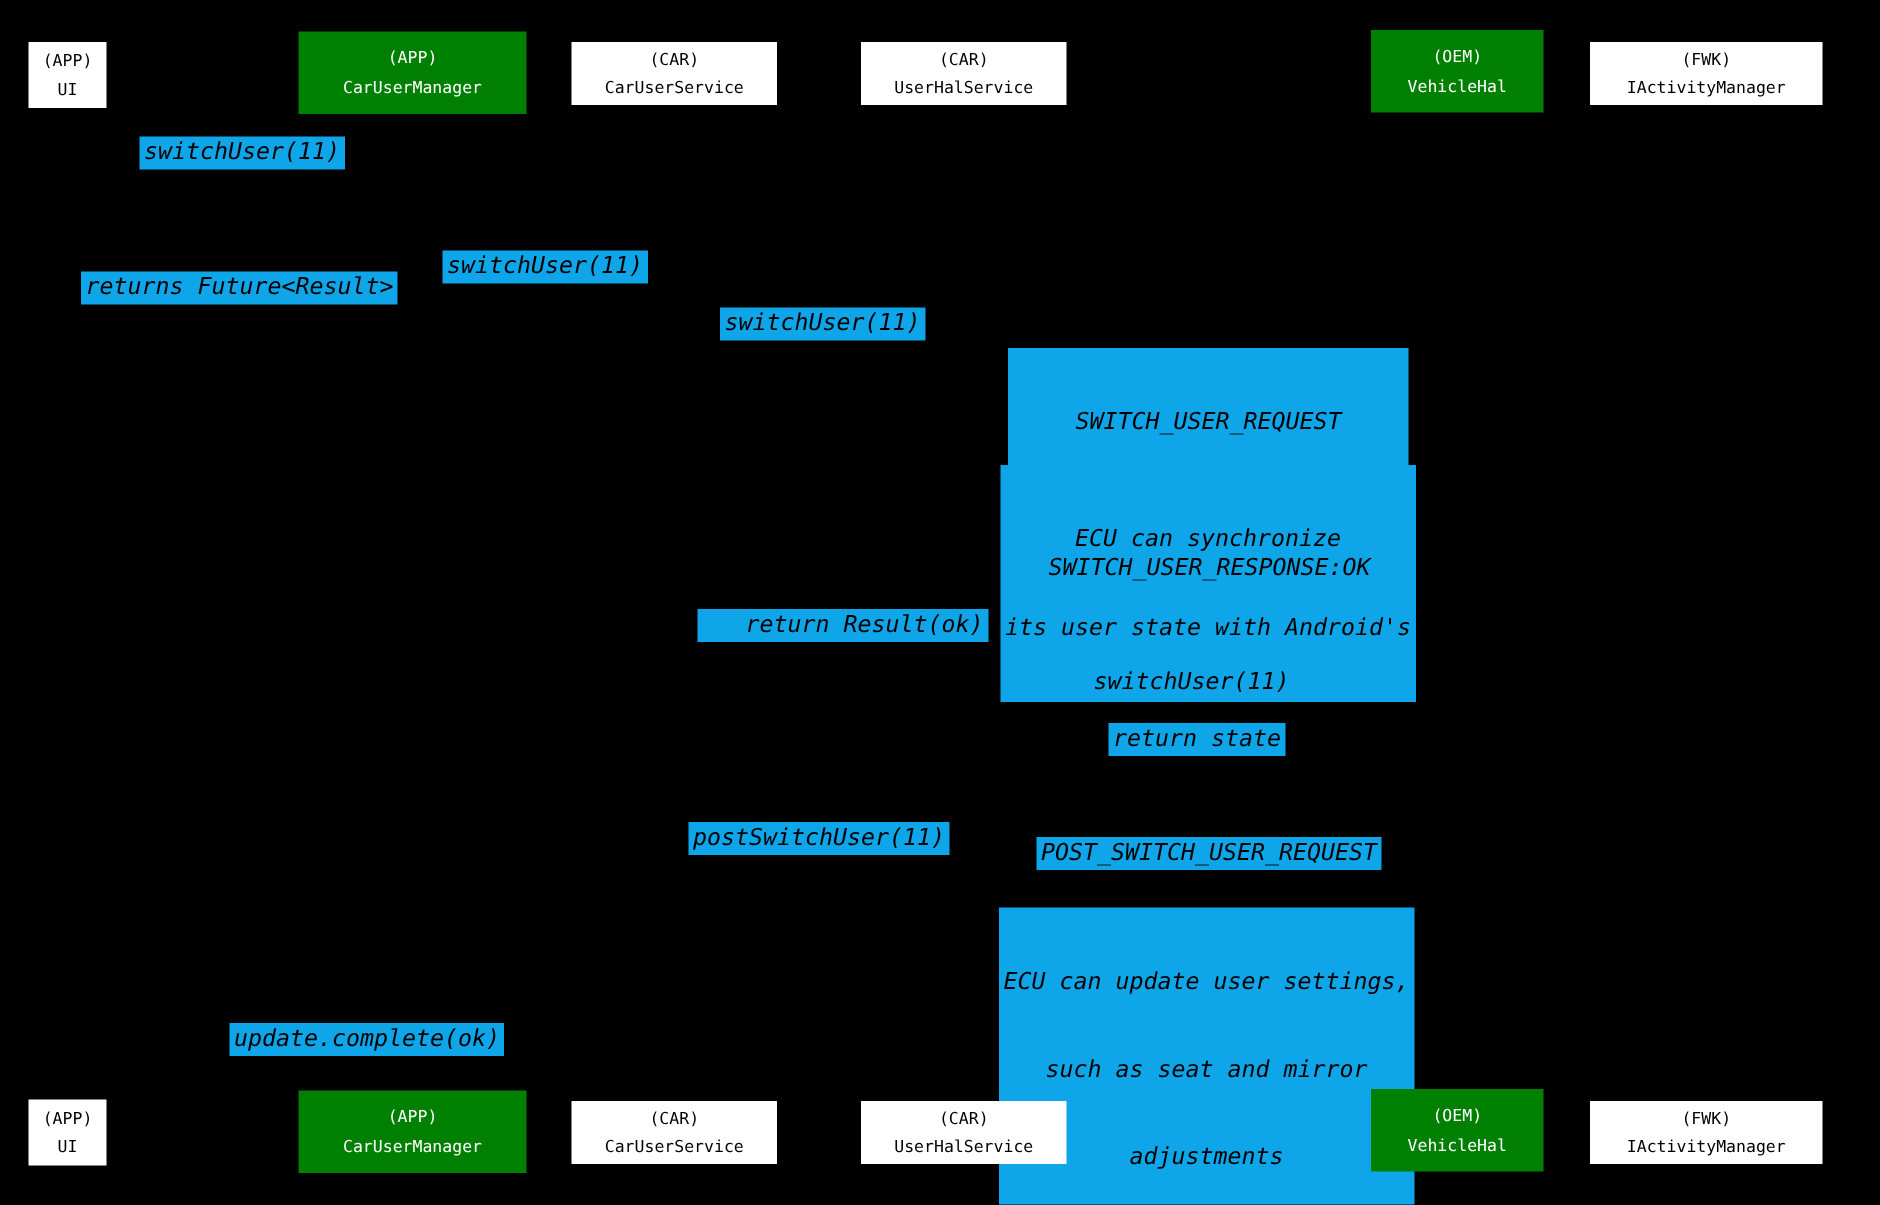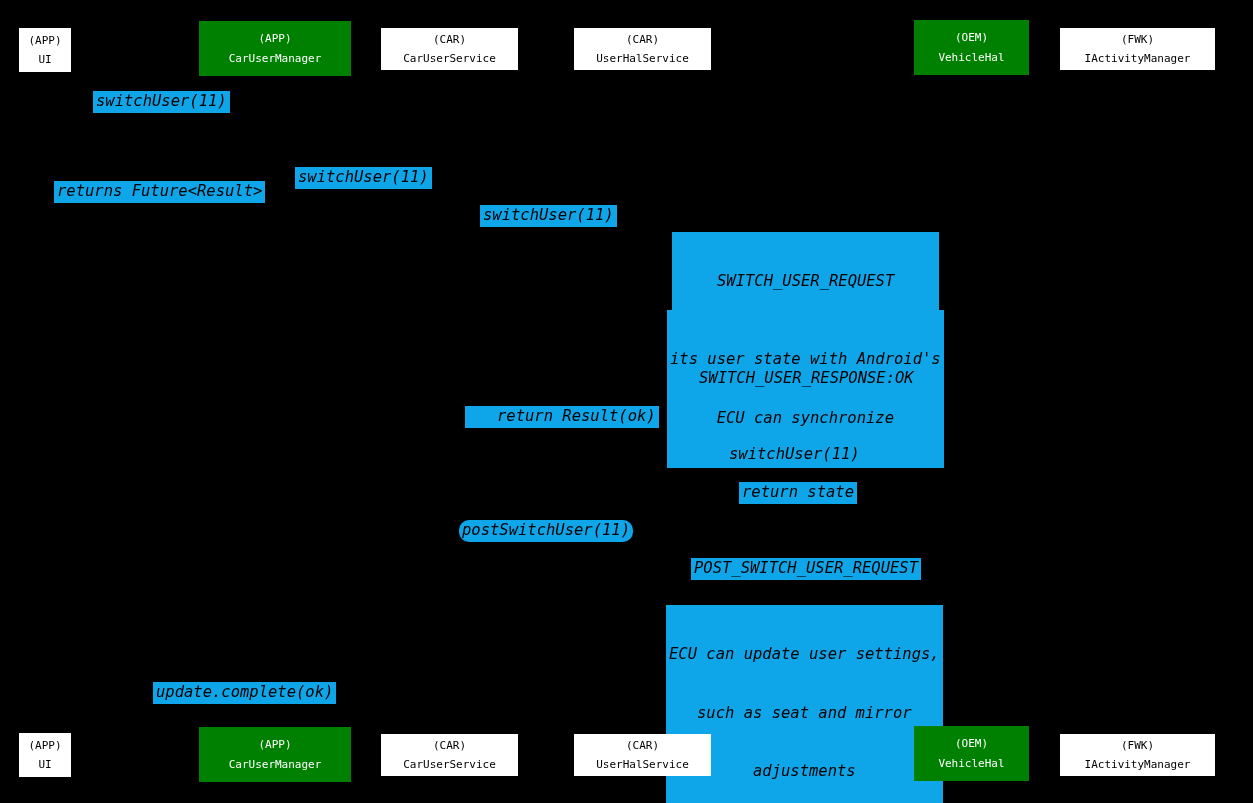--- a/index.html
+++ b/index.html
@@ -65,21 +65,21 @@
   .m1  { left: 93px;  top: 91px;  }
   .m2  { left: 54px;  top: 143px; margin-top: 38px; }
   .m3  { left: 295px; top: 167px; }
   .m4  { left: 480px; top: 205px; }
   .m5  { left: 672px; top: 232px; }
   .n1  { left: 667px; top: 310px; }
   .m6  { left: 696px; top: 368px; }
   .m7  { left: 465px; top: 406px; padding-left: 32px; }
   .m8  { left: 726px; top: 444px; }
   .m9  { left: 739px; top: 482px; }
-  .m10 { left: 459px; top: 520px; border-radius: 10px; }
+  .m10 { left: 459px; top: 548px; }
   .m11 { left: 691px; top: 558px; }
   .n2  { left: 666px; top: 605px; }
   .m12 { left: 153px; top: 682px; }
 </style>
 </head>
 <body>
 
 <div class="diagram">
 
   <div class="participant pt0">
@@ -111,22 +111,22 @@
   <div class="label m2">returns Future&lt;Result&gt;</div>
   <div class="label m3">switchUser(11)</div>
   <div class="label m4">switchUser(11)</div>
 
   <div class="label m5">
     <div>SWITCH_USER_REQUEST</div>
     <div>(11, curUser, existingUsers)</div>
   </div>
 
   <div class="label n1">
+    <div>ECU can synchronize</div>
     <div>its user state with Android's</div>
-    <div>ECU can synchronize</div>
   </div>
 
   <div class="label m6">SWITCH_USER_RESPONSE:OK</div>
   <div class="label m7">return Result(ok)</div>
   <div class="label m8">switchUser(11)</div>
   <div class="label m9">return state</div>
   <div class="label m10">postSwitchUser(11)</div>
   <div class="label m11">POST_SWITCH_USER_REQUEST</div>
 
   <div class="label n2">

